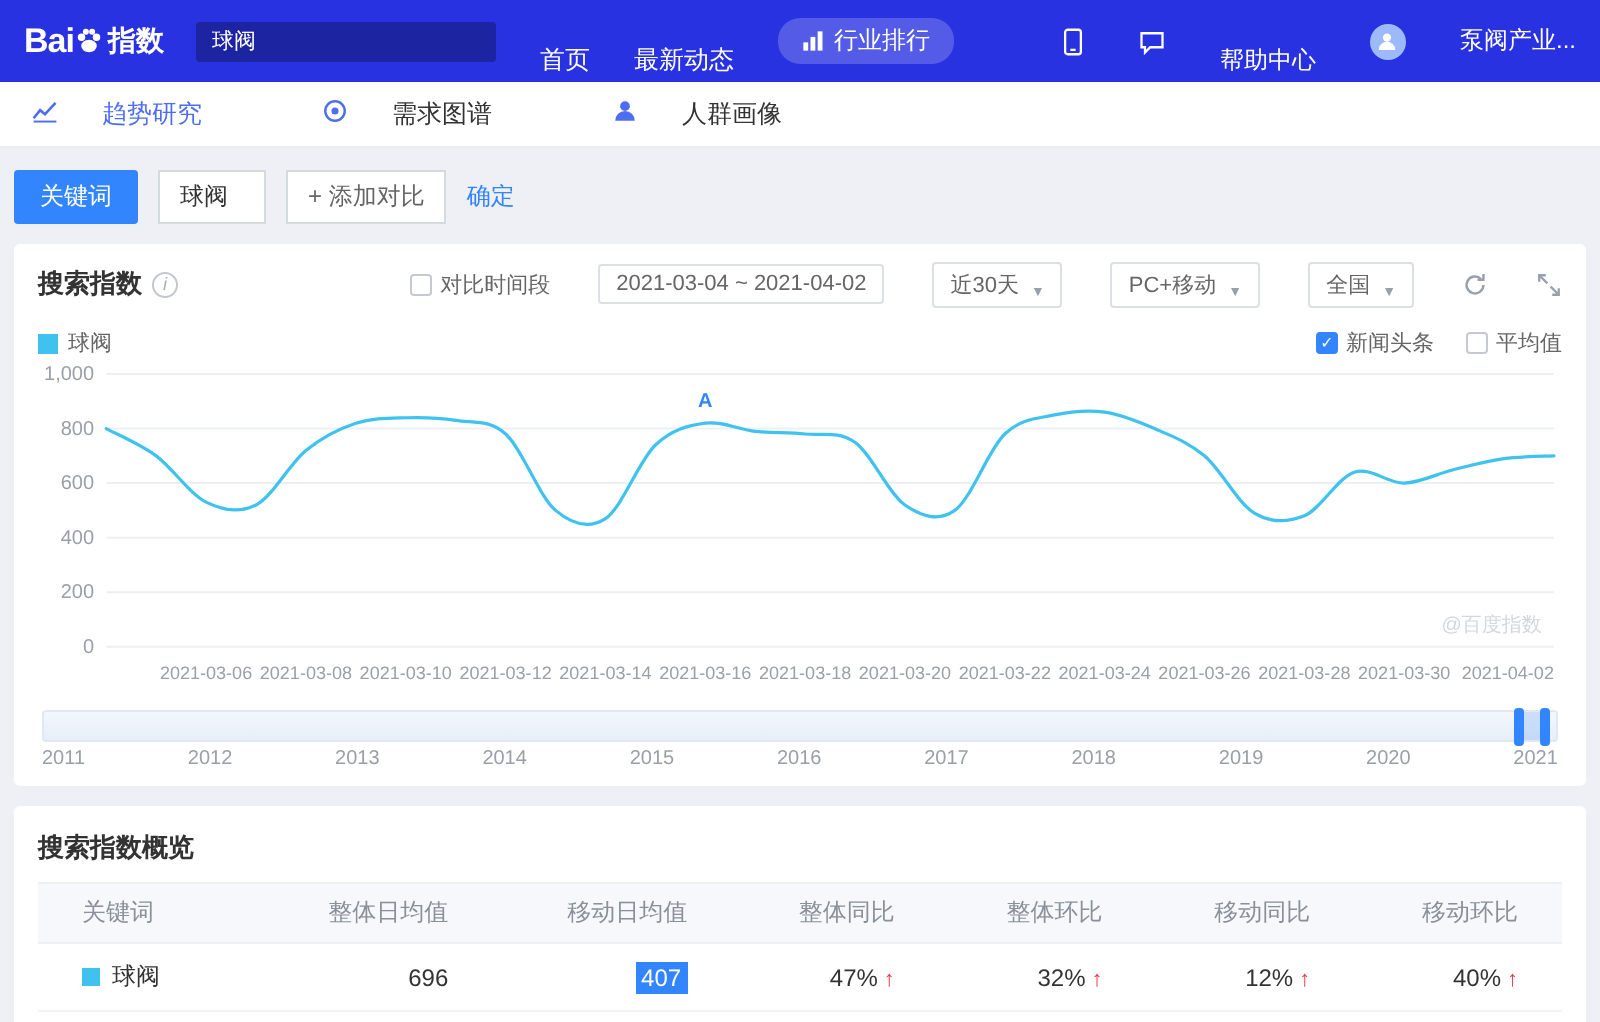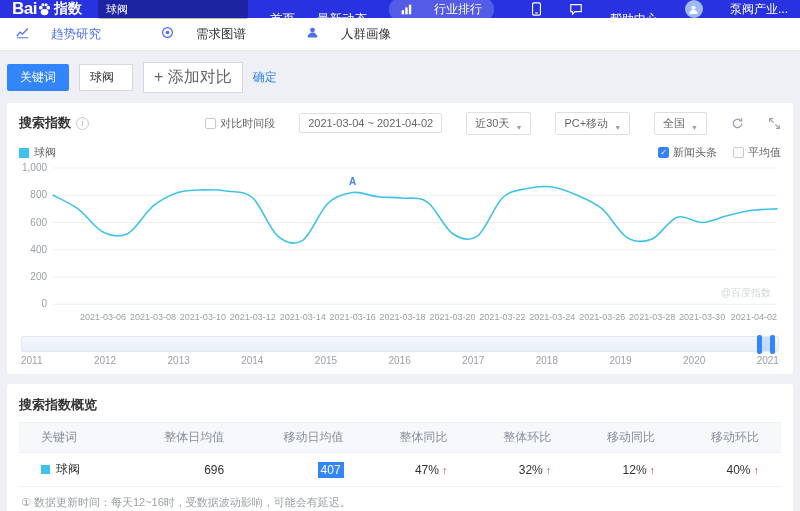--- a/index.html
+++ b/index.html
@@ -1,44 +1,44 @@
 <!DOCTYPE html>
 <html><head>
 <meta charset="utf-8">
 <style>
   * { margin:0; padding:0; box-sizing:border-box; }
   html,body { width:800px; height:511px; overflow:hidden; }
   body { background:#eef0f5; font-family:"Liberation Sans","DejaVu Sans",sans-serif; font-size:12px; color:#333; }
   a { text-decoration:none; color:inherit; cursor:pointer;margin-top:20px; }
 
   
-  .navbar { height:18px; background:#2932e1; display:flex; align-items:center; padding:0 12px; color:#fff; }
+  .navbar { height:41px; background:#2932e1; display:flex; align-items:center; padding:0 12px; color:#fff; }
   .logo { display:flex; align-items:center; margin-right:16px; cursor:pointer; }
   .logo-bai { font-weight:bold; font-size:17px; letter-spacing:-0.5px; }
   .logo-suffix { font-size:14px; font-weight:bold; margin-left:2px; }
   .nav-search { display:flex; height:20px; width:150px; border-radius:2px; overflow:hidden; }
   .nav-search input { flex:1; background:rgba(0,0,0,0.28); border:none; outline:none; color:#fff; font-size:11px; padding:0 8px; font-family:inherit; }
   .nav-link { margin-left:22px; font-size:12.5px; }
-  .nav-pill { margin-left:22px; background:rgba(255,255,255,0.2); border-radius:11px; padding:3px 12px; display:flex; align-items:center; gap:22px; font-size:12px; cursor:pointer; }
+  .nav-pill { margin-left:22px; background:rgba(255,255,255,0.2); border-radius:11px; padding:3px 12px; display:flex; align-items:center; gap:5px; font-size:12px; cursor:pointer; }
   .nav-right { margin-left:auto; display:flex; align-items:center; gap:27px; }
   .nav-icon { display:flex; cursor:pointer; }
   .avatar { width:18px; height:18px; border-radius:50%; background:#9db9f8; display:flex; align-items:center; justify-content:center; cursor:pointer; }
   .nav-user { font-size:12px; max-width:78px; white-space:nowrap; overflow:hidden; text-overflow:ellipsis; cursor:pointer; }
 
   
   .subnav { height:33px; background:#fff; display:flex; align-items:center; padding-left:16px; gap:60px; border-bottom:1px solid #ebedf2; }
   .subnav-item { display:flex; align-items:flex-start; gap:22px; font-size:12.5px; color:#333; cursor:pointer; }
   .subnav-item.active { color:#4e6ef2; }
 
   
   .content { padding:8px 7px 0; }
   .kw-bar { display:flex; align-items:center; gap:10px; margin:3px 0 10px; }
   .kw-label { background:#3385fe; color:#fff; padding:5px 13px; border-radius:2px; font-size:12px; cursor:pointer; }
   .kw-chip { background:#fff; border:1px solid #d5d9e0; padding:4px 18px 4px 10px; font-size:12px; color:#333; cursor:pointer; }
-  .kw-add { background:#fff; border:1px solid #d5d9e0; padding:4px 10px; font-size:16px; color:#666; cursor:pointer; }
+  .kw-add { background:#fff; border:1px solid #d5d9e0; padding:4px 10px; font-size:12px; color:#666; cursor:pointer; }
   .kw-confirm { color:#3385fe; font-size:12px; cursor:pointer; }
 
   .panel { background:#fff; border-radius:3px; padding:8px 12px 8px; }
   .panel + .panel { margin-top:10px; }
 
   .panel-header { display:flex; align-items:center; height:24px; }
   .panel-title { font-size:13px; font-weight:bold; color:#333; display:flex; align-items:center; gap:5px; }
   .info-icon { width:13px; height:13px; border:1px solid #c3c7cf; border-radius:50%; color:#a6abb5; font-size:9px; font-weight:normal; font-style:italic; display:inline-flex; align-items:center; justify-content:center; cursor:pointer; }
   .controls { margin-left:auto; display:flex; align-items:center; gap:24px; color:#666; font-size:11px; }
   .ctl-group { display:flex; align-items:center; gap:4px; cursor:pointer; }

